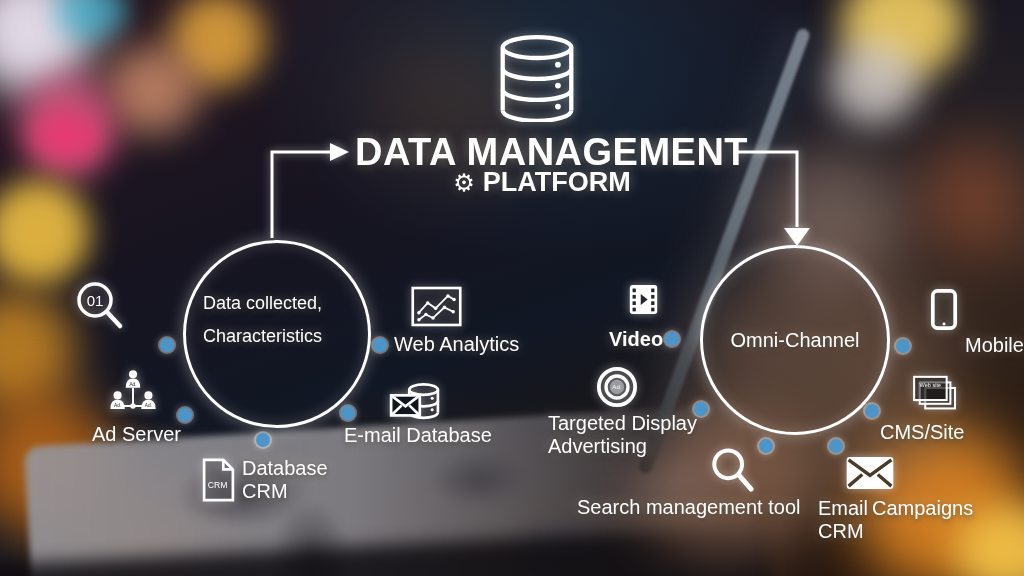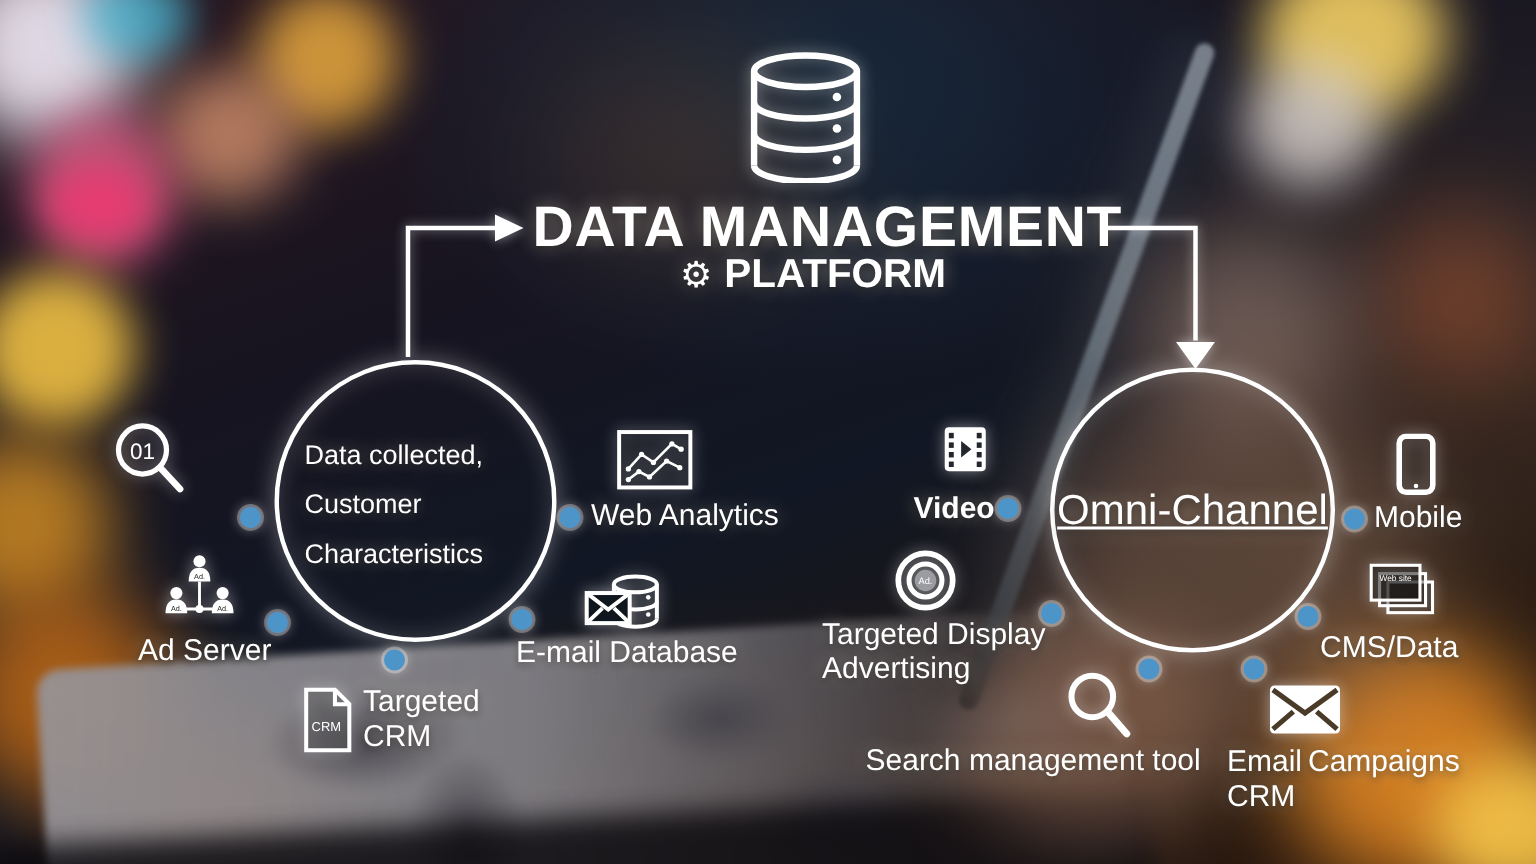--- a/index.html
+++ b/index.html
@@ -41,21 +41,21 @@
     align-items:center;justify-content:center;gap:8px;font-size:27px;font-weight:bold;}
   .gear{font-family:"DejaVu Sans",sans-serif;font-size:24px;line-height:1;}
   .icon{position:absolute;filter:drop-shadow(0 0 5px rgba(255,255,255,.45));}
   .icon svg{display:block;}
   .circle{position:absolute;border:3px solid #fff;border-radius:50%;
     box-shadow:0 0 16px rgba(255,255,255,.35), inset 0 0 16px rgba(255,255,255,.18);}
   .c-left{left:183px;top:240px;width:182px;height:182px;}
   .c-right{left:700px;top:245px;width:184px;height:184px;}
   .c-left .ctext{position:absolute;left:17px;top:44px;font-size:18px;line-height:33px;}
   .c-right .ctext{position:absolute;inset:0;display:flex;align-items:center;justify-content:center;
-    font-size:28px;white-space:nowrap;text-decoration:underline;}
+    font-size:20px;white-space:nowrap;}
   .label{position:absolute;font-size:20px;white-space:nowrap;line-height:23px;}
   .dot{position:absolute;width:14px;height:14px;border-radius:50%;
     background:var(--dot-color,#4d94c9);
     box-shadow:0 0 0 2px rgba(255,255,255,.28),0 0 9px rgba(255,255,255,.6);}
   .arrows{position:absolute;inset:0;filter:drop-shadow(0 0 4px rgba(255,255,255,.5));}
 </style>
 </head>
 <body>
 
 <div class="screen">
@@ -113,21 +113,20 @@
     <svg class="arrows" width="1024" height="576" viewBox="0 0 1024 576">
       <path d="M272,238 V152 H330" fill="none" stroke="#fff" stroke-width="3"></path>
       <polygon points="330,143 330,161 349,152" fill="#fff"></polygon>
       <path d="M737,152 H797 V227" fill="none" stroke="#fff" stroke-width="3"></path>
       <polygon points="784,228 810,228 797,246" fill="#fff"></polygon>
     </svg>
 
     <div class="circle c-left">
       <div class="ctext glow-text">
         <div>Data collected,</div>
-        <div>Customer</div>
         <div>Characteristics</div>
       </div>
     </div>
     <div class="circle c-right">
       <div class="ctext glow-text">Omni-Channel</div>
     </div>
 
     <div class="icon" style="left:74px;top:280px;">
       <svg width="50" height="52" viewBox="0 0 50 52" fill="none" stroke="#fff">
         <circle cx="21" cy="20" r="16" stroke-width="3.5"></circle>
@@ -154,21 +153,21 @@
     <div class="label glow-text" style="left:92px;top:423px;">Ad Server</div>
 
     <div class="icon" style="left:201px;top:457px;">
       <svg width="35" height="46" viewBox="0 0 36 48" fill="none" stroke="#fff" stroke-width="2.8">
         <path d="M3,3 h20 l10,10 v32 h-30 z" fill="rgba(0,0,0,.25)"></path>
         <path d="M23,3 v10 h10"></path>
         <text x="17" y="32" font-size="9" fill="#fff" stroke="none" text-anchor="middle">CRM</text>
       </svg>
     </div>
     <div class="label glow-text" style="left:242px;top:457px;">
-      <div>Targeted</div>
+      <div>Database</div>
       <div>CRM</div>
     </div>
 
     <div class="icon" style="left:389px;top:382px;">
       <svg width="52" height="42" viewBox="0 0 54 44" fill="none" stroke="#fff" stroke-width="2.8">
         <ellipse cx="36" cy="8" rx="15" ry="5.5"></ellipse>
         <path d="M21,8 V32 M51,8 V32"></path>
         <path d="M21,20 a15,5.5 0 0 0 30,0"></path>
         <path d="M21,32 a15,5.5 0 0 0 30,0"></path>
         <circle cx="45" cy="17" r="1.6" fill="#fff" stroke="none"></circle>
@@ -258,29 +257,29 @@
     <div class="label glow-text" style="left:872px;top:497px;">Campaigns</div>
 
     <div class="icon" style="left:911px;top:375px;">
       <svg width="49" height="39" viewBox="0 0 52 42" fill="none" stroke="#fff" stroke-width="2.2">
         <rect x="15" y="14" width="32" height="22" fill="rgba(0,0,0,.3)"></rect>
         <rect x="9" y="8" width="33" height="23" fill="rgba(0,0,0,.35)"></rect>
         <rect x="3" y="2" width="35" height="25" fill="rgba(0,0,0,.5)"></rect>
         <text x="20.5" y="13" font-size="6" fill="#fff" stroke="none" text-anchor="middle">Web site</text>
       </svg>
     </div>
-    <div class="label glow-text" style="left:880px;top:421px;">CMS/Data</div>
+    <div class="label glow-text" style="left:880px;top:421px;">CMS/Site</div>
 
     <div class="icon" style="left:930px;top:289px;">
       <svg width="28" height="41" viewBox="0 0 30 44" fill="none" stroke="#fff">
         <rect x="3" y="2" width="24" height="40" rx="5" stroke-width="4" fill="rgba(0,0,0,.2)"></rect>
         <circle cx="15" cy="37.5" r="1.6" fill="#fff" stroke="none"></circle>
       </svg>
     </div>
-    <div class="label glow-text" style="left:916px;top:334px;">Mobile</div>
+    <div class="label glow-text" style="left:965px;top:334px;">Mobile</div>
 
     <div class="dot" style="left:160px;top:338px;"></div>
     <div class="dot" style="left:178px;top:408px;"></div>
     <div class="dot" style="left:256px;top:433px;"></div>
     <div class="dot" style="left:341px;top:406px;"></div>
     <div class="dot" style="left:373px;top:338px;"></div>
     <div class="dot" style="left:665px;top:332px;"></div>
     <div class="dot" style="left:694px;top:402px;"></div>
     <div class="dot" style="left:759px;top:439px;"></div>
     <div class="dot" style="left:829px;top:439px;"></div>

